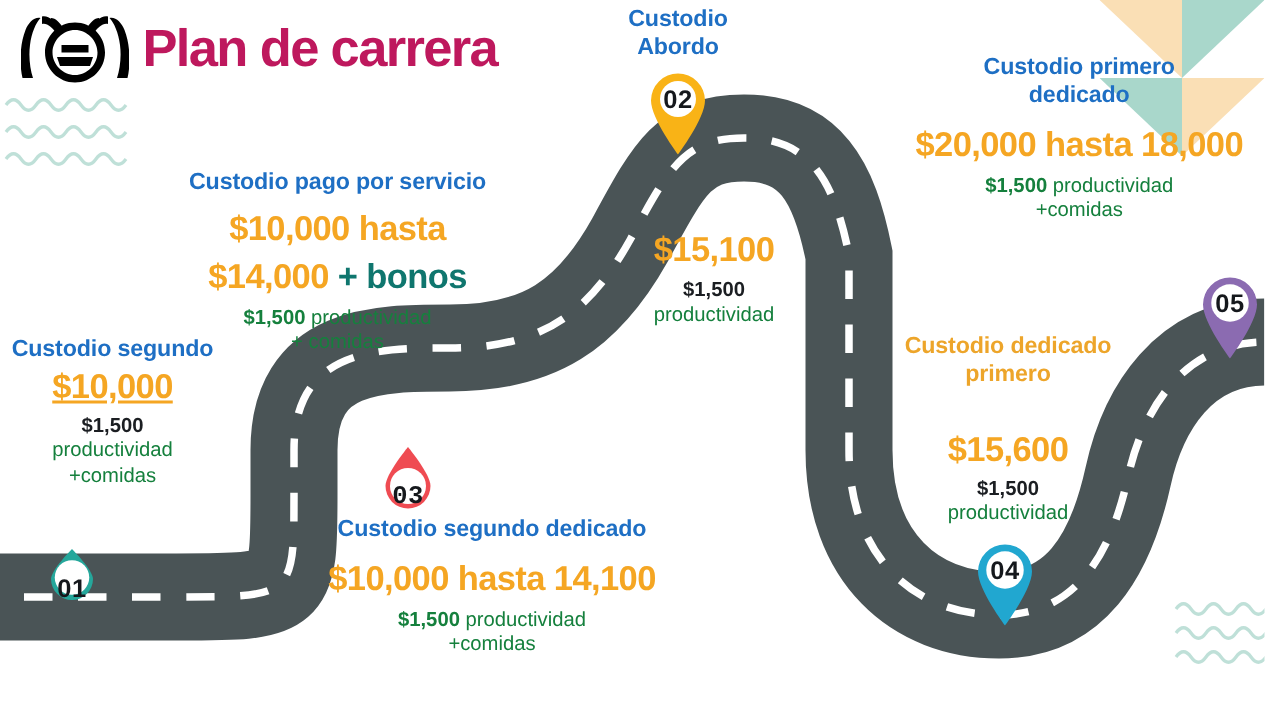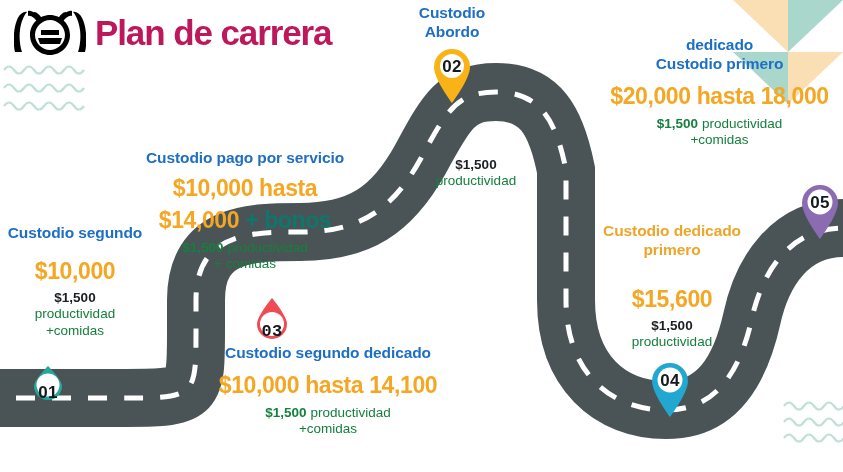--- a/index.html
+++ b/index.html
@@ -158,62 +158,63 @@
         <path d="M58 3 C54 2 49 6 45 12 L48 15 C51 10 55 7 58 8 Z"></path>
         <path d="M20 4 C23 4 26 7 29 12 L26 14 C24 10 21 8 19 8 Z"></path>
         <path d="M52 4 C49 4 46 7 43 12 L46 14 C48 10 51 8 53 8 Z"></path>
       </g>
     </svg>
     <div id="title-text">Plan de carrera</div>
   </div>
 
   <div class="blk" style="left:0px; top:224px; width:150px;">
     <div class="hd">Custodio segundo</div>
-    <div class="amt" style="margin-top:14px;">$10,000</div>
+    <div class="amt" style="margin-top:0;text-decoration:underline;">$10,000</div>
     <div class="prod-line" style="margin-top:5px;">$1,500</div>
     <div class="prod">productividad</div>
     <div class="prod">+comidas</div>
   </div>
 
-  <div class="blk" style="left:120px; top:113px; width:250px;margin-top:36px;">
+  <div class="blk" style="left:100px; top:113px; width:250px;">
     <div class="hd">Custodio pago por servicio</div>
     <div class="amt" style="margin-top:6px;">$10,000 hasta</div>
     <div class="amt" style="margin-top:4px;">
       <span>$14,000</span>
       <span class="blk-txt">+ bonos</span>
     </div>
     <div class="prod" style="margin-top:6px;">
       <b>$1,500</b>
       <span>productividad</span>
     </div>
     <div class="prod">+ comidas</div>
   </div>
 
   <div class="blk" style="left:392px; top:4px; width:120px;">
     <div class="hd">Custodio Abordo</div>
   </div>
 
   <div class="blk" style="left:396px; top:152px; width:160px;">
+    <div class="amt">$15,100</div>
     <div class="prod-line" style="margin-top:5px;">$1,500</div>
     <div class="prod">productividad</div>
   </div>
 
   <div class="blk" style="left:178px; top:344px; width:300px;">
     <div class="hd">Custodio segundo dedicado</div>
     <div class="amt" style="margin-top:8px;">$10,000 hasta 14,100</div>
     <div class="prod" style="margin-top:6px;">
       <b>$1,500</b>
       <span>productividad</span>
     </div>
     <div class="prod">+comidas</div>
   </div>
 
   <div class="blk" style="left:596px; top:36px; width:247px;">
+    <div class="hd">Custodio primero</div>
     <div class="hd">dedicado</div>
-    <div class="hd">Custodio primero</div>
     <div class="amt" style="margin-top:8px;">$20,000 hasta 18,000</div>
     <div class="prod" style="margin-top:6px;">
       <b>$1,500</b>
       <span>productividad</span>
     </div>
     <div class="prod">+comidas</div>
   </div>
 
   <div class="blk" style="left:588px; top:222px; width:168px;">
     <div class="hd amber">Custodio dedicado primero</div>

